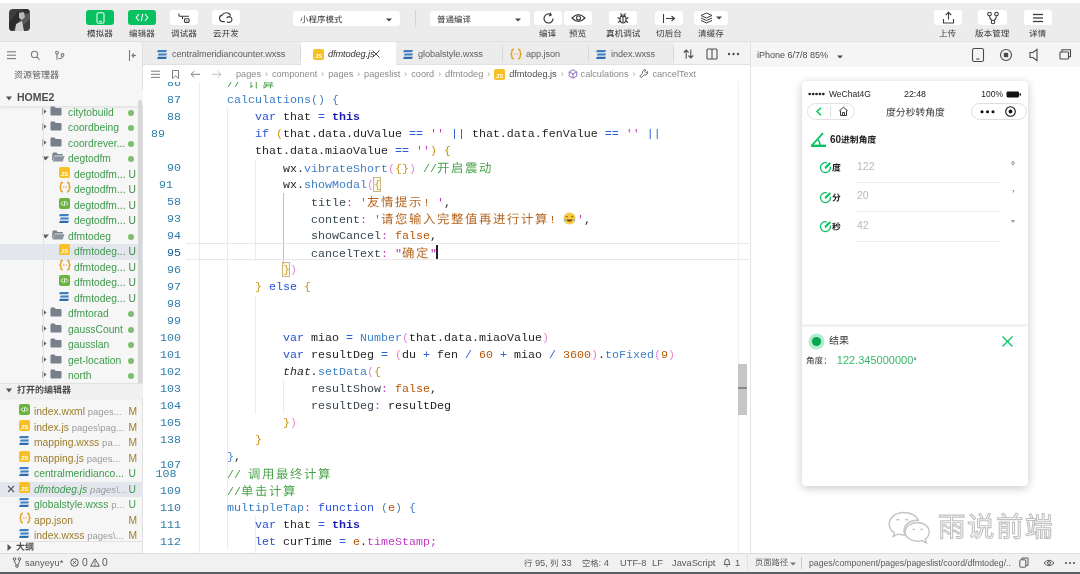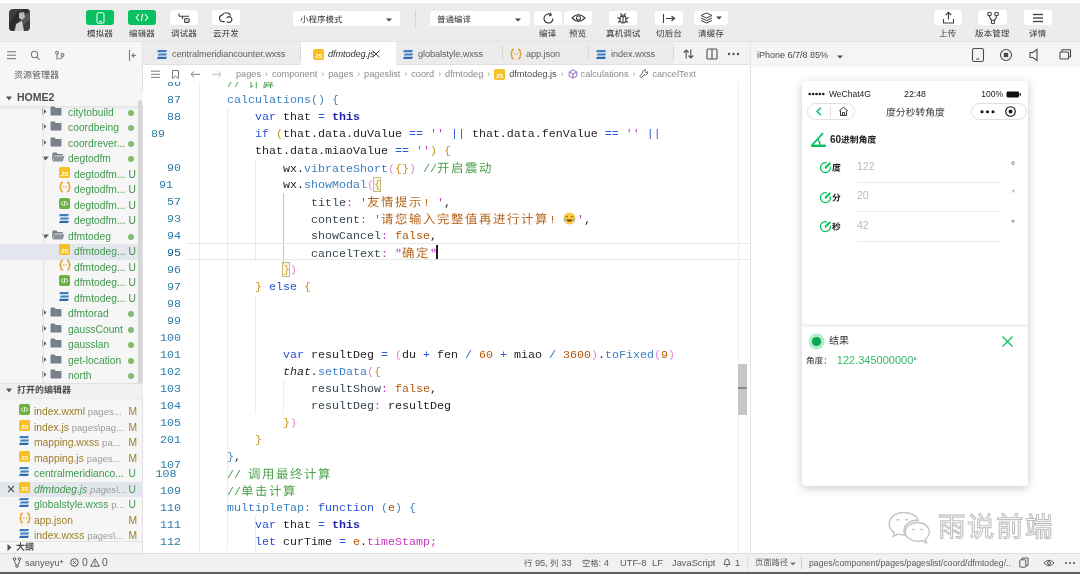--- a/index.html
+++ b/index.html
@@ -651,21 +651,21 @@
 <div class="a mono" style="left:112px;top:60.5px;color:#1f1f1f"><span style="color:#1f1f1f;">that.data.miaoValue</span><span style="color:#2b5fd9;"> == </span><span style="color:#c13ac1;">''</span><span style="color:#c99413;">)</span><span style="color:#1f1f1f;"> </span><span style="color:#c99413;">{</span></div>
 <div class="a mono" style="left:8px;top:77.5px;width:30px;text-align:right;color:#2d7ca8">90</div>
 <div class="a mono" style="left:140px;top:77.5px;color:#1f1f1f"><span style="color:#1f1f1f;">wx.</span><span style="color:#3d7fc4;">vibrateShort</span><span style="color:#ec85d8;">(</span><span style="color:#c99413;">{}</span><span style="color:#ec85d8;">)</span><span style="color:#1f1f1f;"> </span><span style="color:#47a047;">//</span><svg style="width:56.0px;height:15.1px;vertical-align:-2.7px" viewBox="0 0 56.0 15.1" fill="#47a047">
         <path transform="translate(0.0,12.4) scale(0.01240,-0.01240)" d="M649 703V418H369V461V703ZM52 418V346H288C274 209 223 75 54 -28C74 -41 101 -66 114 -84C299 33 351 189 365 346H649V-81H726V346H949V418H726V703H918V775H89V703H293V461L292 418Z"></path>
         <path transform="translate(14.0,12.4) scale(0.01240,-0.01240)" d="M276 311V-75H349V-11H810V-73H887V311ZM349 57V241H810V57ZM436 821C457 783 482 733 495 697H154V456C154 310 143 111 36 -31C53 -40 85 -67 97 -82C203 58 227 264 230 418H869V697H541L575 708C562 744 534 800 507 841ZM230 627H793V488H230Z"></path>
         <path transform="translate(28.0,12.4) scale(0.01240,-0.01240)" d="M258 304V254H852V304ZM193 588V544H410V588ZM171 495V450H411V495ZM584 495V450H831V495ZM584 588V544H806V588ZM77 689V518H148V639H460V427H534V639H850V518H923V689H534V745H865V802H134V745H460V689ZM269 -79C288 -69 321 -63 586 -20C586 -6 588 20 592 37L359 4V152H508C585 32 731 -37 924 -63C933 -44 949 -18 964 -4C884 3 812 18 749 41C795 62 846 87 887 116L832 148C797 124 738 90 691 66C645 90 607 118 578 152H949V205H204L206 259V347H912V402H135V260C135 169 123 51 33 -38C49 -46 77 -71 88 -85C155 -19 186 69 198 152H284V56C284 14 254 -8 235 -18C247 -32 263 -62 269 -79Z"></path>
         <path transform="translate(42.0,12.4) scale(0.01240,-0.01240)" d="M89 758V691H476V758ZM653 823C653 752 653 680 650 609H507V537H647C635 309 595 100 458 -25C478 -36 504 -61 517 -79C664 61 707 289 721 537H870C859 182 846 49 819 19C809 7 798 4 780 4C759 4 706 4 650 10C663 -12 671 -43 673 -64C726 -68 781 -68 812 -65C844 -62 864 -53 884 -27C919 17 931 159 945 571C945 582 945 609 945 609H724C726 680 727 752 727 823ZM89 44 90 45V43C113 57 149 68 427 131L446 64L512 86C493 156 448 275 410 365L348 348C368 301 388 246 406 194L168 144C207 234 245 346 270 451H494V520H54V451H193C167 334 125 216 111 183C94 145 81 118 65 113C74 95 85 59 89 44Z"></path>
       </svg></div>
 <div class="a mono" style="left:8px;top:94.5px;width:30px;text-align:center;color:#2d7ca8">91</div>
 <div class="a mono" style="left:140px;top:94.5px;color:#1f1f1f"><span style="color:#1f1f1f;">wx.</span><span style="color:#3d7fc4;">showModal</span><span style="color:#ec85d8;">(</span><span style="color:#c99413;">{</span></div>
-<div class="a mono" style="left:8px;top:111.5px;width:30px;text-align:right;color:#2d7ca8">57</div>
+<div class="a mono" style="left:8px;top:111.5px;width:30px;text-align:right;color:#2d7ca8">58</div>
 <div class="a mono" style="left:168px;top:111.5px;color:#1f1f1f"><span style="color:#37474f;">title</span><span style="color:#c13ac1;">:</span><span style="color:#1f1f1f;"> </span><span style="color:#c13ac1;">'</span><svg style="width:56.0px;height:15.1px;vertical-align:-2.7px" viewBox="0 0 56.0 15.1" fill="#b5641c">
         <path transform="translate(0.0,12.4) scale(0.01240,-0.01240)" d="M337 841C336 814 334 753 325 673H69V601H316C287 407 216 149 35 4C60 -10 85 -29 101 -47C221 55 294 204 338 353C382 259 439 179 511 113C427 52 329 10 225 -16C240 -32 259 -61 268 -80C378 -49 482 -2 570 65C663 -3 776 -51 910 -79C921 -59 942 -28 959 -12C829 11 719 54 629 114C718 197 787 306 827 448L776 471L762 468H368C379 514 386 559 392 601H934V673H401C410 750 412 810 414 841ZM568 159C492 223 434 302 393 395H728C692 300 636 222 568 159Z"></path>
         <path transform="translate(14.0,12.4) scale(0.01240,-0.01240)" d="M152 840V-79H220V840ZM73 647C67 569 51 458 27 390L86 370C109 445 125 561 129 640ZM229 674C250 627 273 564 282 526L335 552C325 588 301 648 279 694ZM446 210H808V134H446ZM446 267V342H808V267ZM590 840V762H334V704H590V640H358V585H590V516H304V458H958V516H664V585H903V640H664V704H928V762H664V840ZM376 400V-79H446V77H808V5C808 -7 803 -11 790 -12C776 -13 728 -13 677 -11C686 -29 696 -57 699 -76C770 -76 815 -76 843 -64C871 -53 879 -33 879 4V400Z"></path>
         <path transform="translate(28.0,12.4) scale(0.01240,-0.01240)" d="M478 617H812V538H478ZM478 750H812V671H478ZM409 807V480H884V807ZM429 297C413 149 368 36 279 -35C295 -45 324 -68 335 -80C388 -33 428 28 456 104C521 -37 627 -65 773 -65H948C951 -45 961 -14 971 3C936 2 801 2 776 2C742 2 710 3 680 8V165H890V227H680V345H939V408H364V345H609V27C552 52 508 97 479 181C487 215 493 251 498 289ZM164 839V638H40V568H164V348C113 332 66 319 29 309L48 235L164 273V14C164 0 159 -4 147 -4C135 -5 96 -5 53 -4C62 -24 72 -55 74 -73C137 -74 176 -71 200 -59C225 -48 234 -27 234 14V296L345 333L335 401L234 370V568H345V638H234V839Z"></path>
         <path transform="translate(42.0,12.4) scale(0.01240,-0.01240)" d="M234 351C191 238 117 127 35 56C54 46 88 24 104 11C183 88 262 207 311 330ZM684 320C756 224 832 94 859 10L934 44C904 129 826 255 753 349ZM149 766V692H853V766ZM60 523V449H461V19C461 3 455 -1 437 -2C418 -3 352 -3 284 0C296 -23 308 -56 311 -79C400 -79 459 -78 494 -66C530 -53 542 -31 542 18V449H941V523Z"></path>
       </svg><span style="color:#b5641c;">! </span><span style="color:#c13ac1;">'</span><span style="color:#1f1f1f;">,</span></div>
 <div class="a mono" style="left:8px;top:128.5px;width:30px;text-align:right;color:#2d7ca8">93</div>
 <div class="a mono" style="left:168px;top:128.5px;color:#1f1f1f"><span style="color:#37474f;">content</span><span style="color:#c13ac1;">:</span><span style="color:#1f1f1f;"> </span><span style="color:#c13ac1;">'</span><svg style="width:168.0px;height:15.1px;vertical-align:-2.7px" viewBox="0 0 168.0 15.1" fill="#b5641c">
         <path transform="translate(0.0,12.4) scale(0.01240,-0.01240)" d="M107 772C159 725 225 659 256 617L307 670C276 711 208 773 155 818ZM42 526V454H192V88C192 44 162 14 144 2C157 -13 177 -44 184 -62C198 -41 224 -20 393 110C385 125 373 154 368 174L264 96V526ZM494 212H808V130H494ZM494 265V342H808V265ZM614 840V762H382V704H614V640H407V585H614V516H352V458H960V516H688V585H899V640H688V704H929V762H688V840ZM424 400V-79H494V75H808V5C808 -7 803 -11 790 -12C776 -13 728 -13 677 -11C687 -29 696 -57 699 -76C770 -76 816 -76 843 -64C872 -53 880 -33 880 4V400Z"></path>
         <path transform="translate(14.0,12.4) scale(0.01240,-0.01240)" d="M467 564C440 493 393 424 340 377C357 367 385 346 397 334C450 385 503 465 536 545ZM617 646V352C617 342 613 339 601 338C588 337 547 337 499 338C509 320 520 292 524 273C586 273 628 273 654 284C682 295 689 314 689 351V646ZM744 537C793 475 845 389 867 333L932 367C908 422 856 504 804 566ZM262 215V41C262 -40 293 -61 413 -61C438 -61 627 -61 653 -61C752 -61 776 -31 786 97C766 101 734 112 717 125C712 22 703 8 648 8C606 8 447 8 416 8C349 8 337 13 337 43V215ZM414 260C469 207 530 131 556 82L618 120C591 169 527 242 472 292ZM768 202C814 130 859 34 874 -27L945 1C929 63 881 156 835 228ZM150 210C127 144 88 52 48 -6L118 -40C155 22 191 116 216 182ZM468 839C435 744 376 652 308 593C324 582 352 558 364 546C401 582 438 629 470 681H847C832 644 814 608 799 582L863 569C888 610 919 677 945 735L893 748L881 746H505C518 771 529 796 538 822ZM275 843C218 731 128 621 35 550C50 536 75 506 84 492C116 519 149 552 181 587V268H254V678C287 723 317 772 342 820Z"></path>
@@ -692,31 +692,32 @@
         <path transform="translate(0.0,12.4) scale(0.01240,-0.01240)" d="M552 843C508 720 434 604 348 528C362 514 385 485 393 471C410 487 427 504 443 523V318C443 205 432 62 335 -40C352 -48 381 -69 393 -81C458 -13 488 76 502 164H645V-44H711V164H855V10C855 -1 851 -5 839 -6C828 -6 788 -6 745 -5C754 -24 762 -53 764 -72C826 -72 869 -71 894 -60C919 -48 927 -28 927 10V585H744C779 628 816 681 840 727L792 760L780 757H590C600 780 609 803 618 826ZM645 230H510C512 261 513 290 513 318V349H645ZM711 230V349H855V230ZM645 409H513V520H645ZM711 409V520H855V409ZM494 585H492C516 619 539 656 559 694H739C717 656 690 615 664 585ZM56 787V718H175C149 565 105 424 35 328C47 308 65 266 70 247C88 271 105 299 121 328V-34H186V46H361V479H186C211 554 232 635 247 718H393V787ZM186 411H297V113H186Z"></path>
         <path transform="translate(14.0,12.4) scale(0.01240,-0.01240)" d="M224 378C203 197 148 54 36 -33C54 -44 85 -69 97 -83C164 -25 212 51 247 144C339 -29 489 -64 698 -64H932C935 -42 949 -6 960 12C911 11 739 11 702 11C643 11 588 14 538 23V225H836V295H538V459H795V532H211V459H460V44C378 75 315 134 276 239C286 280 294 324 300 370ZM426 826C443 796 461 758 472 727H82V509H156V656H841V509H918V727H558C548 760 522 810 500 847Z"></path>
       </svg><span style="color:#c13ac1;">"</span></div>
 <div class="a mono" style="left:8px;top:179.5px;width:30px;text-align:right;color:#2d7ca8">96</div>
 <div class="a mono" style="left:140px;top:179.5px;color:#1f1f1f"><span style="color:#c99413;">}</span><span style="color:#ec85d8;">)</span></div>
 <div class="a mono" style="left:8px;top:196.5px;width:30px;text-align:right;color:#2d7ca8">97</div>
 <div class="a mono" style="left:112px;top:196.5px;color:#1f1f1f"><span style="color:#c99413;">}</span><span style="color:#1f1f1f;"> </span><span style="color:#2750d6;">else</span><span style="color:#1f1f1f;"> </span><span style="color:#c99413;">{</span></div>
 <div class="a mono" style="left:8px;top:213.5px;width:30px;text-align:right;color:#2d7ca8">98</div>
 <div class="a mono" style="left:8px;top:230.5px;width:30px;text-align:right;color:#2d7ca8">99</div>
 <div class="a mono" style="left:8px;top:247.5px;width:30px;text-align:right;color:#2d7ca8">100</div>
+<div class="a mono" style="left:140px;top:247.5px;color:#1f1f1f"><span style="color:#2750d6;">var</span><span style="color:#1f1f1f;"> miao </span><span style="color:#2b5fd9;">=</span><span style="color:#1f1f1f;"> </span><span style="color:#3d7fc4;">Number</span><span style="color:#ec85d8;">(</span><span style="color:#1f1f1f;">that.data.miaoValue</span><span style="color:#ec85d8;">)</span></div>
 <div class="a mono" style="left:8px;top:264.5px;width:30px;text-align:right;color:#2d7ca8">101</div>
 <div class="a mono" style="left:140px;top:264.5px;color:#1f1f1f"><span style="color:#2750d6;">var</span><span style="color:#1f1f1f;"> resultDeg </span><span style="color:#2b5fd9;">=</span><span style="color:#1f1f1f;"> </span><span style="color:#ec85d8;">(</span><span style="color:#1f1f1f;">du </span><span style="color:#2b5fd9;">+</span><span style="color:#1f1f1f;"> fen </span><span style="color:#2b5fd9;">/</span><span style="color:#1f1f1f;"> </span><span style="color:#b75501;">60</span><span style="color:#1f1f1f;"> </span><span style="color:#2b5fd9;">+</span><span style="color:#1f1f1f;"> miao </span><span style="color:#2b5fd9;">/</span><span style="color:#1f1f1f;"> </span><span style="color:#b75501;">3600</span><span style="color:#ec85d8;">)</span><span style="color:#1f1f1f;">.</span><span style="color:#3d7fc4;">toFixed</span><span style="color:#ec85d8;">(</span><span style="color:#b75501;">9</span><span style="color:#ec85d8;">)</span></div>
 <div class="a mono" style="left:8px;top:281.5px;width:30px;text-align:right;color:#2d7ca8">102</div>
 <div class="a mono" style="left:140px;top:281.5px;color:#1f1f1f"><span style="color:#1f1f1f;font-style:italic;">that.</span><span style="color:#3d7fc4;">setData</span><span style="color:#ec85d8;">(</span><span style="color:#c99413;">{</span></div>
 <div class="a mono" style="left:8px;top:298.5px;width:30px;text-align:right;color:#2d7ca8">103</div>
 <div class="a mono" style="left:168px;top:298.5px;color:#1f1f1f"><span style="color:#37474f;">resultShow</span><span style="color:#c13ac1;">:</span><span style="color:#1f1f1f;"> </span><span style="color:#b75501;">false</span><span style="color:#1f1f1f;">,</span></div>
 <div class="a mono" style="left:8px;top:315.5px;width:30px;text-align:right;color:#2d7ca8">104</div>
 <div class="a mono" style="left:168px;top:315.5px;color:#1f1f1f"><span style="color:#37474f;">resultDeg</span><span style="color:#c13ac1;">:</span><span style="color:#1f1f1f;"> </span><span style="color:#1f1f1f;">resultDeg</span></div>
 <div class="a mono" style="left:8px;top:332.5px;width:30px;text-align:right;color:#2d7ca8">105</div>
 <div class="a mono" style="left:140px;top:332.5px;color:#1f1f1f"><span style="color:#c99413;">}</span><span style="color:#ec85d8;">)</span></div>
-<div class="a mono" style="left:8px;top:349.5px;width:30px;text-align:right;color:#2d7ca8">201</div>
+<div class="a mono" style="left:8px;top:349.5px;width:30px;text-align:right;color:#2d7ca8">138</div>
 <div class="a mono" style="left:112px;top:349.5px;color:#1f1f1f"><span style="color:#c99413;">}</span></div>
 <div class="a mono" style="left:8px;top:375px;width:30px;text-align:right;color:#2d7ca8">107</div>
 <div class="a mono" style="left:84px;top:366.5px;color:#1f1f1f"><span style="color:#4585c7;">}</span><span style="color:#1f1f1f;">,</span></div>
 <div class="a mono" style="left:8px;top:383.5px;width:30px;text-align:center;color:#2d7ca8">108</div>
 <div class="a mono" style="left:84px;top:383.5px;color:#1f1f1f"><span style="color:#47a047;">// </span><svg style="width:84.0px;height:15.1px;vertical-align:-2.7px" viewBox="0 0 84.0 15.1" fill="#47a047">
         <path transform="translate(0.0,12.4) scale(0.01240,-0.01240)" d="M105 772C159 726 226 659 256 615L309 668C277 710 209 774 154 818ZM43 526V454H184V107C184 54 148 15 128 -1C142 -12 166 -37 175 -52C188 -35 212 -15 345 91C331 44 311 0 283 -39C298 -47 327 -68 338 -79C436 57 450 268 450 422V728H856V11C856 -4 851 -9 836 -9C822 -10 775 -10 723 -8C733 -27 744 -58 747 -77C818 -77 861 -76 888 -65C915 -52 924 -30 924 10V795H383V422C383 327 380 216 352 113C344 128 335 149 330 164L257 108V526ZM620 698V614H512V556H620V454H490V397H818V454H681V556H793V614H681V698ZM512 315V35H570V81H781V315ZM570 259H723V138H570Z"></path>
         <path transform="translate(14.0,12.4) scale(0.01240,-0.01240)" d="M153 770V407C153 266 143 89 32 -36C49 -45 79 -70 90 -85C167 0 201 115 216 227H467V-71H543V227H813V22C813 4 806 -2 786 -3C767 -4 699 -5 629 -2C639 -22 651 -55 655 -74C749 -75 807 -74 841 -62C875 -50 887 -27 887 22V770ZM227 698H467V537H227ZM813 698V537H543V698ZM227 466H467V298H223C226 336 227 373 227 407ZM813 466V298H543V466Z"></path>
         <path transform="translate(28.0,12.4) scale(0.01240,-0.01240)" d="M248 635H753V564H248ZM248 755H753V685H248ZM176 808V511H828V808ZM396 392V325H214V392ZM47 43 54 -24 396 17V-80H468V26L522 33V94L468 88V392H949V455H49V392H145V52ZM507 330V268H567L547 262C577 189 618 124 671 70C616 29 554 -2 491 -22C504 -35 522 -61 529 -77C596 -53 662 -19 720 26C776 -20 843 -55 919 -77C929 -59 948 -32 964 -18C891 0 826 31 771 71C837 135 889 215 920 314L877 333L863 330ZM613 268H832C806 209 767 157 721 113C675 157 639 209 613 268ZM396 269V198H214V269ZM396 142V80L214 59V142Z"></path>
         <path transform="translate(42.0,12.4) scale(0.01240,-0.01240)" d="M35 53 48 -20C145 0 275 26 399 53L393 119C262 94 126 67 35 53ZM565 264C637 236 727 187 774 151L819 204C771 239 682 285 609 313ZM454 79C591 42 757 -26 847 -79L891 -19C799 31 633 98 499 133ZM583 840C546 751 475 641 372 558L390 588L327 626C308 589 286 552 263 517L134 505C194 592 253 703 299 812L227 841C185 721 112 591 89 558C68 524 50 500 31 496C40 477 52 440 56 424C71 431 95 437 219 451C175 387 135 337 117 318C85 281 61 257 39 253C48 234 59 199 63 184C85 196 119 203 379 244C377 259 376 288 376 308L165 278C237 359 308 456 370 555C387 545 411 522 423 506C462 538 496 573 526 609C556 561 592 515 632 473C556 411 469 363 380 331C396 317 419 287 428 269C516 305 604 357 682 423C756 357 840 303 927 268C938 287 960 316 977 331C891 361 807 410 735 471C803 539 861 619 900 711L853 739L840 736H614C632 767 648 797 661 827ZM572 669H799C769 614 729 563 683 518C637 563 598 613 569 664Z"></path>
         <path transform="translate(56.0,12.4) scale(0.01240,-0.01240)" d="M137 775C193 728 263 660 295 617L346 673C312 714 241 778 186 823ZM46 526V452H205V93C205 50 174 20 155 8C169 -7 189 -41 196 -61C212 -40 240 -18 429 116C421 130 409 162 404 182L281 98V526ZM626 837V508H372V431H626V-80H705V431H959V508H705V837Z"></path>

